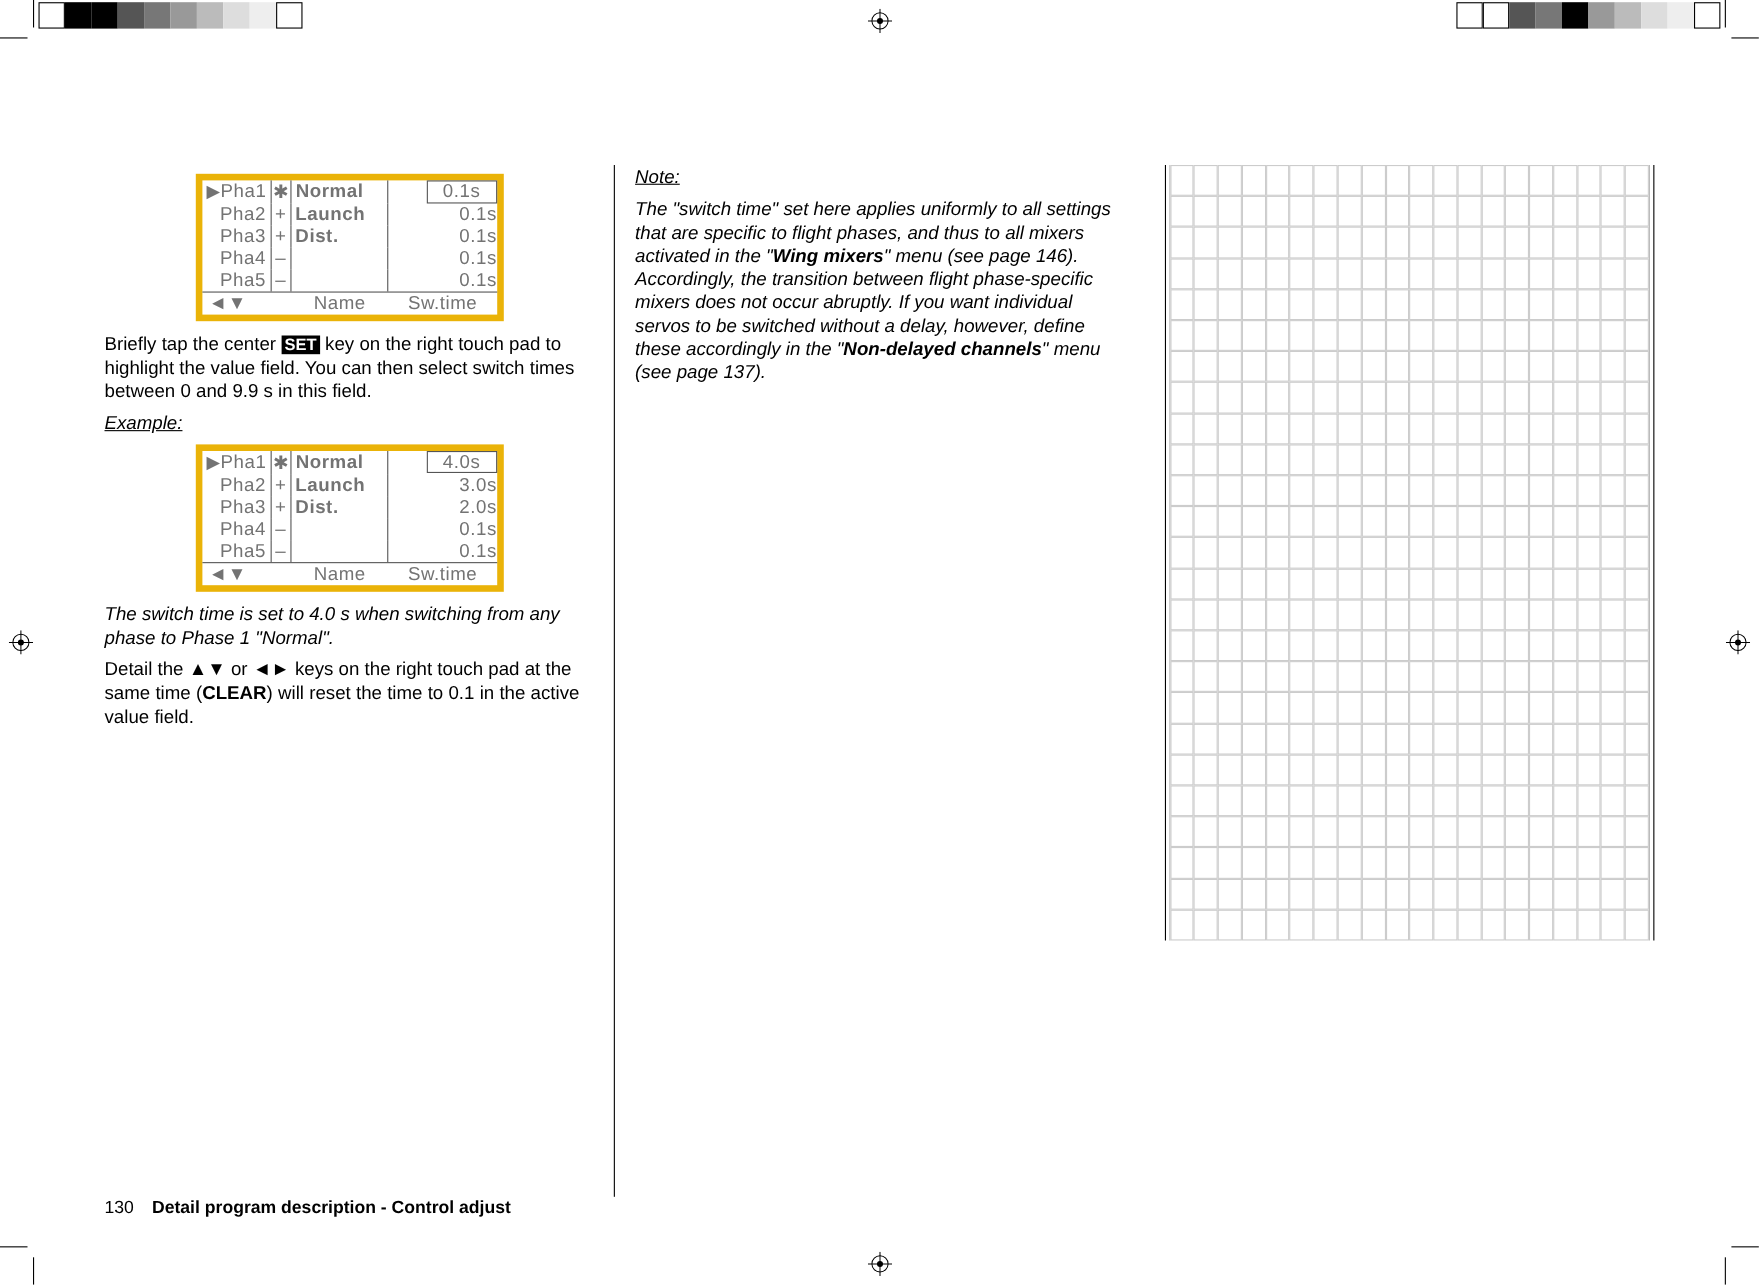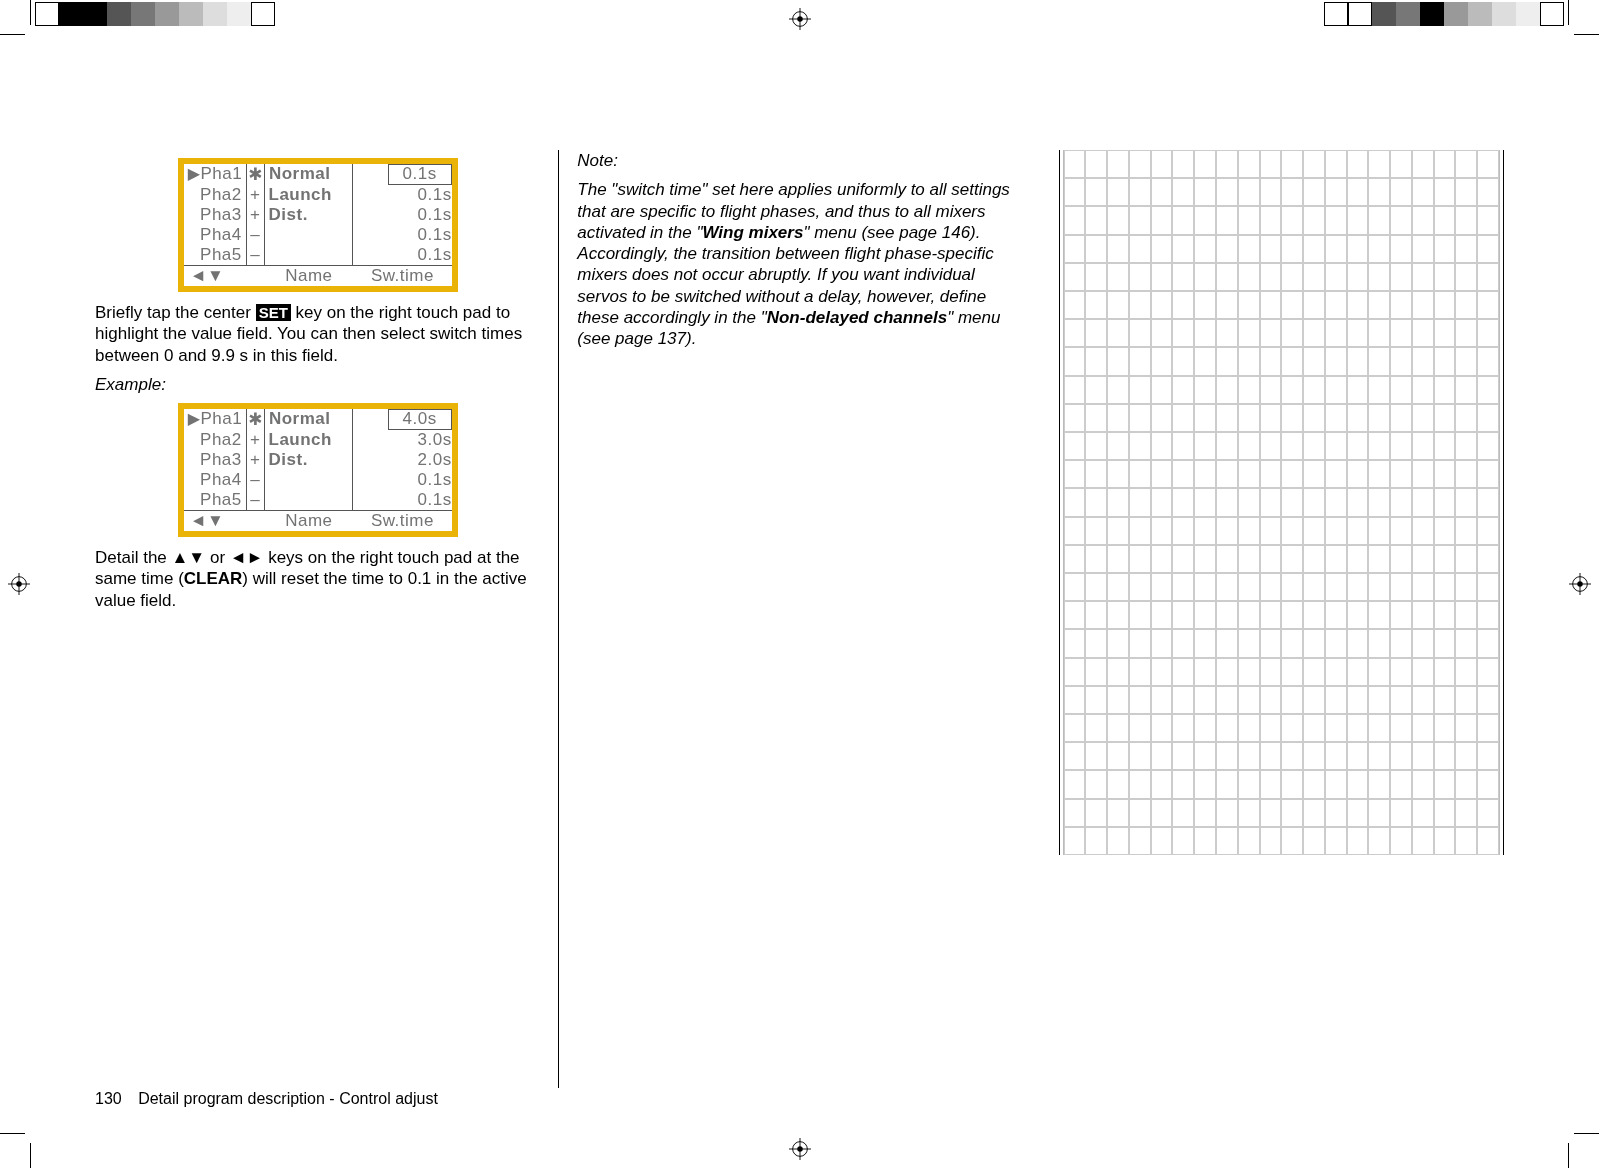--- a/index.html
+++ b/index.html
@@ -83,21 +83,21 @@
     flex: 1 1 0;
     padding: 0 10px;
     position: relative;
   }
   .col1 { border-right: 1px solid #000; padding-right: 18px; }
   .col2 { padding-left: 18px; padding-right: 18px; }
   .col3 { padding-left: 18px; }
 
   p { margin-bottom: 8px; line-height: 1.25; }
   .italic { font-style: italic; }
-  .underline { }
+  .underline { text-decoration: underline; }
   .bold { font-weight: bold; }
   .set-key { background:#000; color:#fff; padding: 0 3px; font-weight:bold; font-size:15px; }
   .arrow { font-family: Arial; }
 
   .lcd {
     border: 6px solid #eab308;
     margin: 8px auto 10px;
     width: 280px;
     font-family: Arial, sans-serif;
     font-size: 17px;
@@ -116,21 +116,21 @@
   .lcd .footer .f3 { width:100px; text-align:center; }
   .lcd .tri { font-size:16px; }
 
   .footer-page {
     position: absolute;
     left: 95px;
     bottom: 60px;
     font-size: 16px;
   }
   .footer-page .num { font-weight: normal; margin-right: 12px; text-align: center; }
-  .footer-page .sec { font-weight: normal; }
+  .footer-page .sec { font-weight: bold; }
 
   .grid {
     width: 100%;
     height: 705px;
     border-left: 1px solid #bbb;
     border-right: 1px solid #bbb;
     display: grid;
     grid-template-columns: repeat(20, 1fr);
     grid-template-rows: repeat(25, 1fr);
   }
@@ -286,20 +286,21 @@
           <div class="c3"></div>
           <div class="c4">0.1s</div>
         </div>
         <div class="footer">
           <div class="f1">◄▼</div>
           <div class="f2">Name</div>
           <div class="f3">Sw.time</div>
         </div>
       </div>
 
+    <p class="italic">The switch time is set to 4.0 s when switching from any phase to Phase 1 "Normal".</p>
     <p>
       <span>Detail the </span><span class="arrow">▲▼</span><span> or </span><span class="arrow">◄►</span><span> keys on the right touch pad at the same time (</span><span class="bold">CLEAR</span><span>) will reset the time to 0.1 in the active value field.</span>
     </p>
   </div>
 
   <div class="col col2">
     <p class="italic underline">Note:</p>
     <p class="italic">
       <span>The "switch time" set here applies uniformly to all settings that are specific to flight phases, and thus to all mixers activated in the "</span><span class="bold italic">Wing mixers</span><span>" menu (see page 146). Accordingly, the transition between flight phase-specific mixers does not occur abruptly. If you want individual servos to be switched without a delay, however, define these accordingly in the "</span><span class="bold italic">Non-delayed channels</span><span>" menu (see page 137).</span>
     </p>

